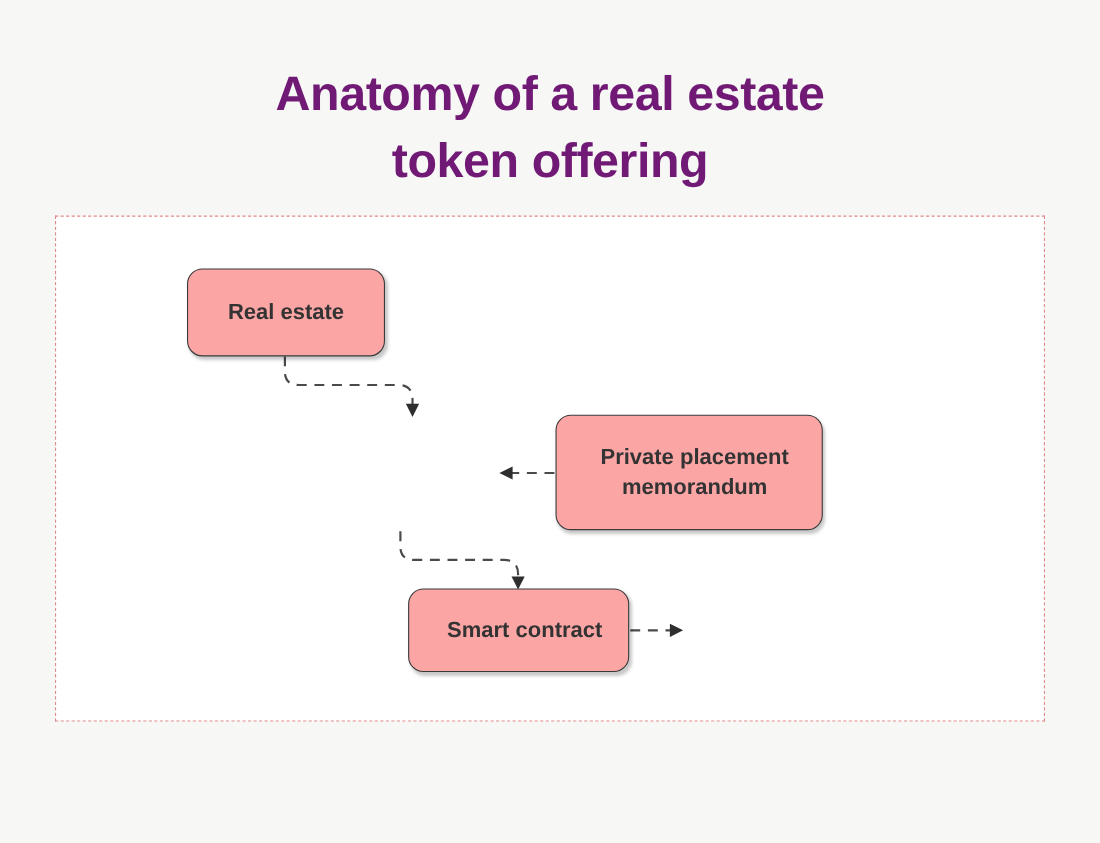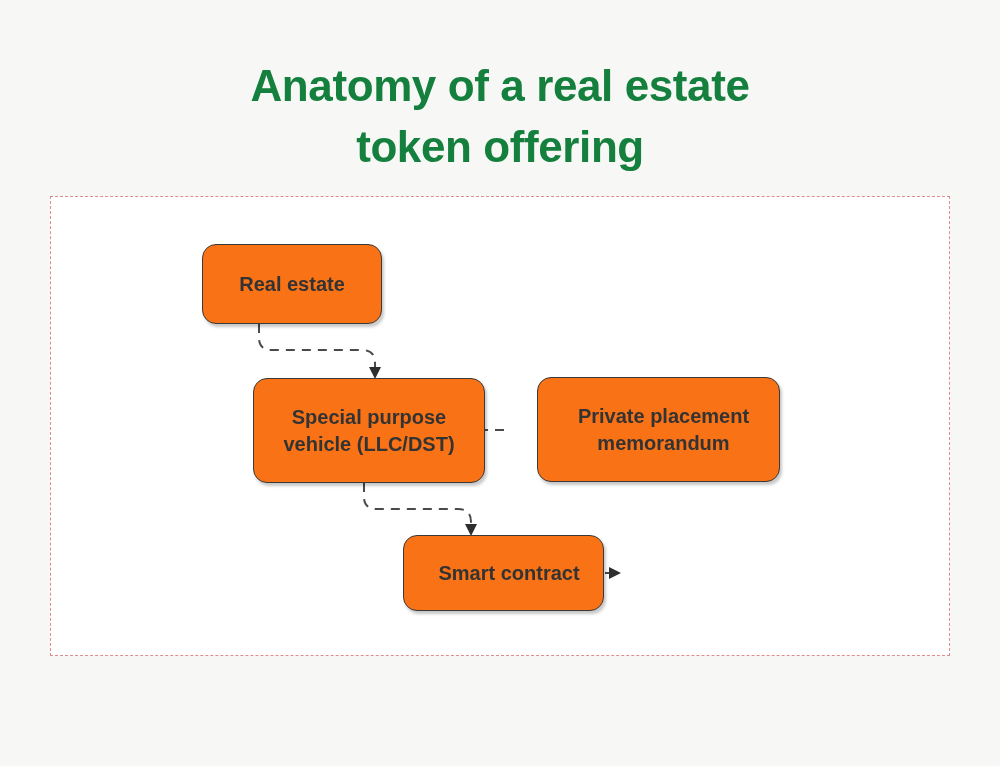--- a/index.html
+++ b/index.html
@@ -23,56 +23,55 @@
   .title {
     position: absolute;
     left: 0;
     top: 56px;
     width: 1000px;
     text-align: center;
     font-size: 44px;
     font-weight: bold;
     line-height: 1.38;
     letter-spacing: -0.4px;
-    color: #15803d;
+    color: #701a75;
     white-space: pre-line;
   }
 
   
   .canvas {
     position: absolute;
     left: 50px;
     top: 196px;
     width: 900px;
     height: 460px;
     background: #ffffff;
     border: 1px dashed #e08b8b;
     box-sizing: border-box;
   }
 
   
   .node {
     position: absolute;
     box-sizing: border-box;
-    background: #f97316;
+    background: #fca5a5;
     border: 1.4px solid #3a3a3a;
     border-radius: 14px;
     box-shadow: 2px 3px 3px rgba(0,0,0,0.22);
     display: flex;
     align-items: center;
     justify-content: center;
     text-align: center;
     color: #333333;
     font-size: 20px;
     font-weight: bold;
     line-height: 1.33;
     padding: 4px 10px;
     white-space: pre-line;
     z-index: 3;
-    margin-left: 32px;
   }
 
   .node-real-estate {
     left: 170px;
     top: 244px;
     width: 180px;
     height: 80px;
   }
   .node-spv {
     left: 221px;
@@ -143,22 +142,20 @@
 
     <path class="conn-path" d="M 364 483 L 364 497 Q 364 509 377 509 L 458 509 Q 471 509 471 522 L 471 529"></path>
     <polygon class="conn-head" points="471,536 465,524 477,524"></polygon>
 
     <path class="conn-path" d="M 573 573 L 613 573"></path>
     <polygon class="conn-head" points="621,573 609,567 609,579"></polygon>
   </svg>
 
   <div class="node node-real-estate">Real estate</div>
 
-  <div class="node node-spv">Special purpose
-vehicle (LLC/DST)</div>
 
   <div class="node node-ppm">Private placement
 memorandum</div>
 
   <div class="node node-smart-contract">Smart contract</div>
 
 
 </div>
 
 </body></html>

